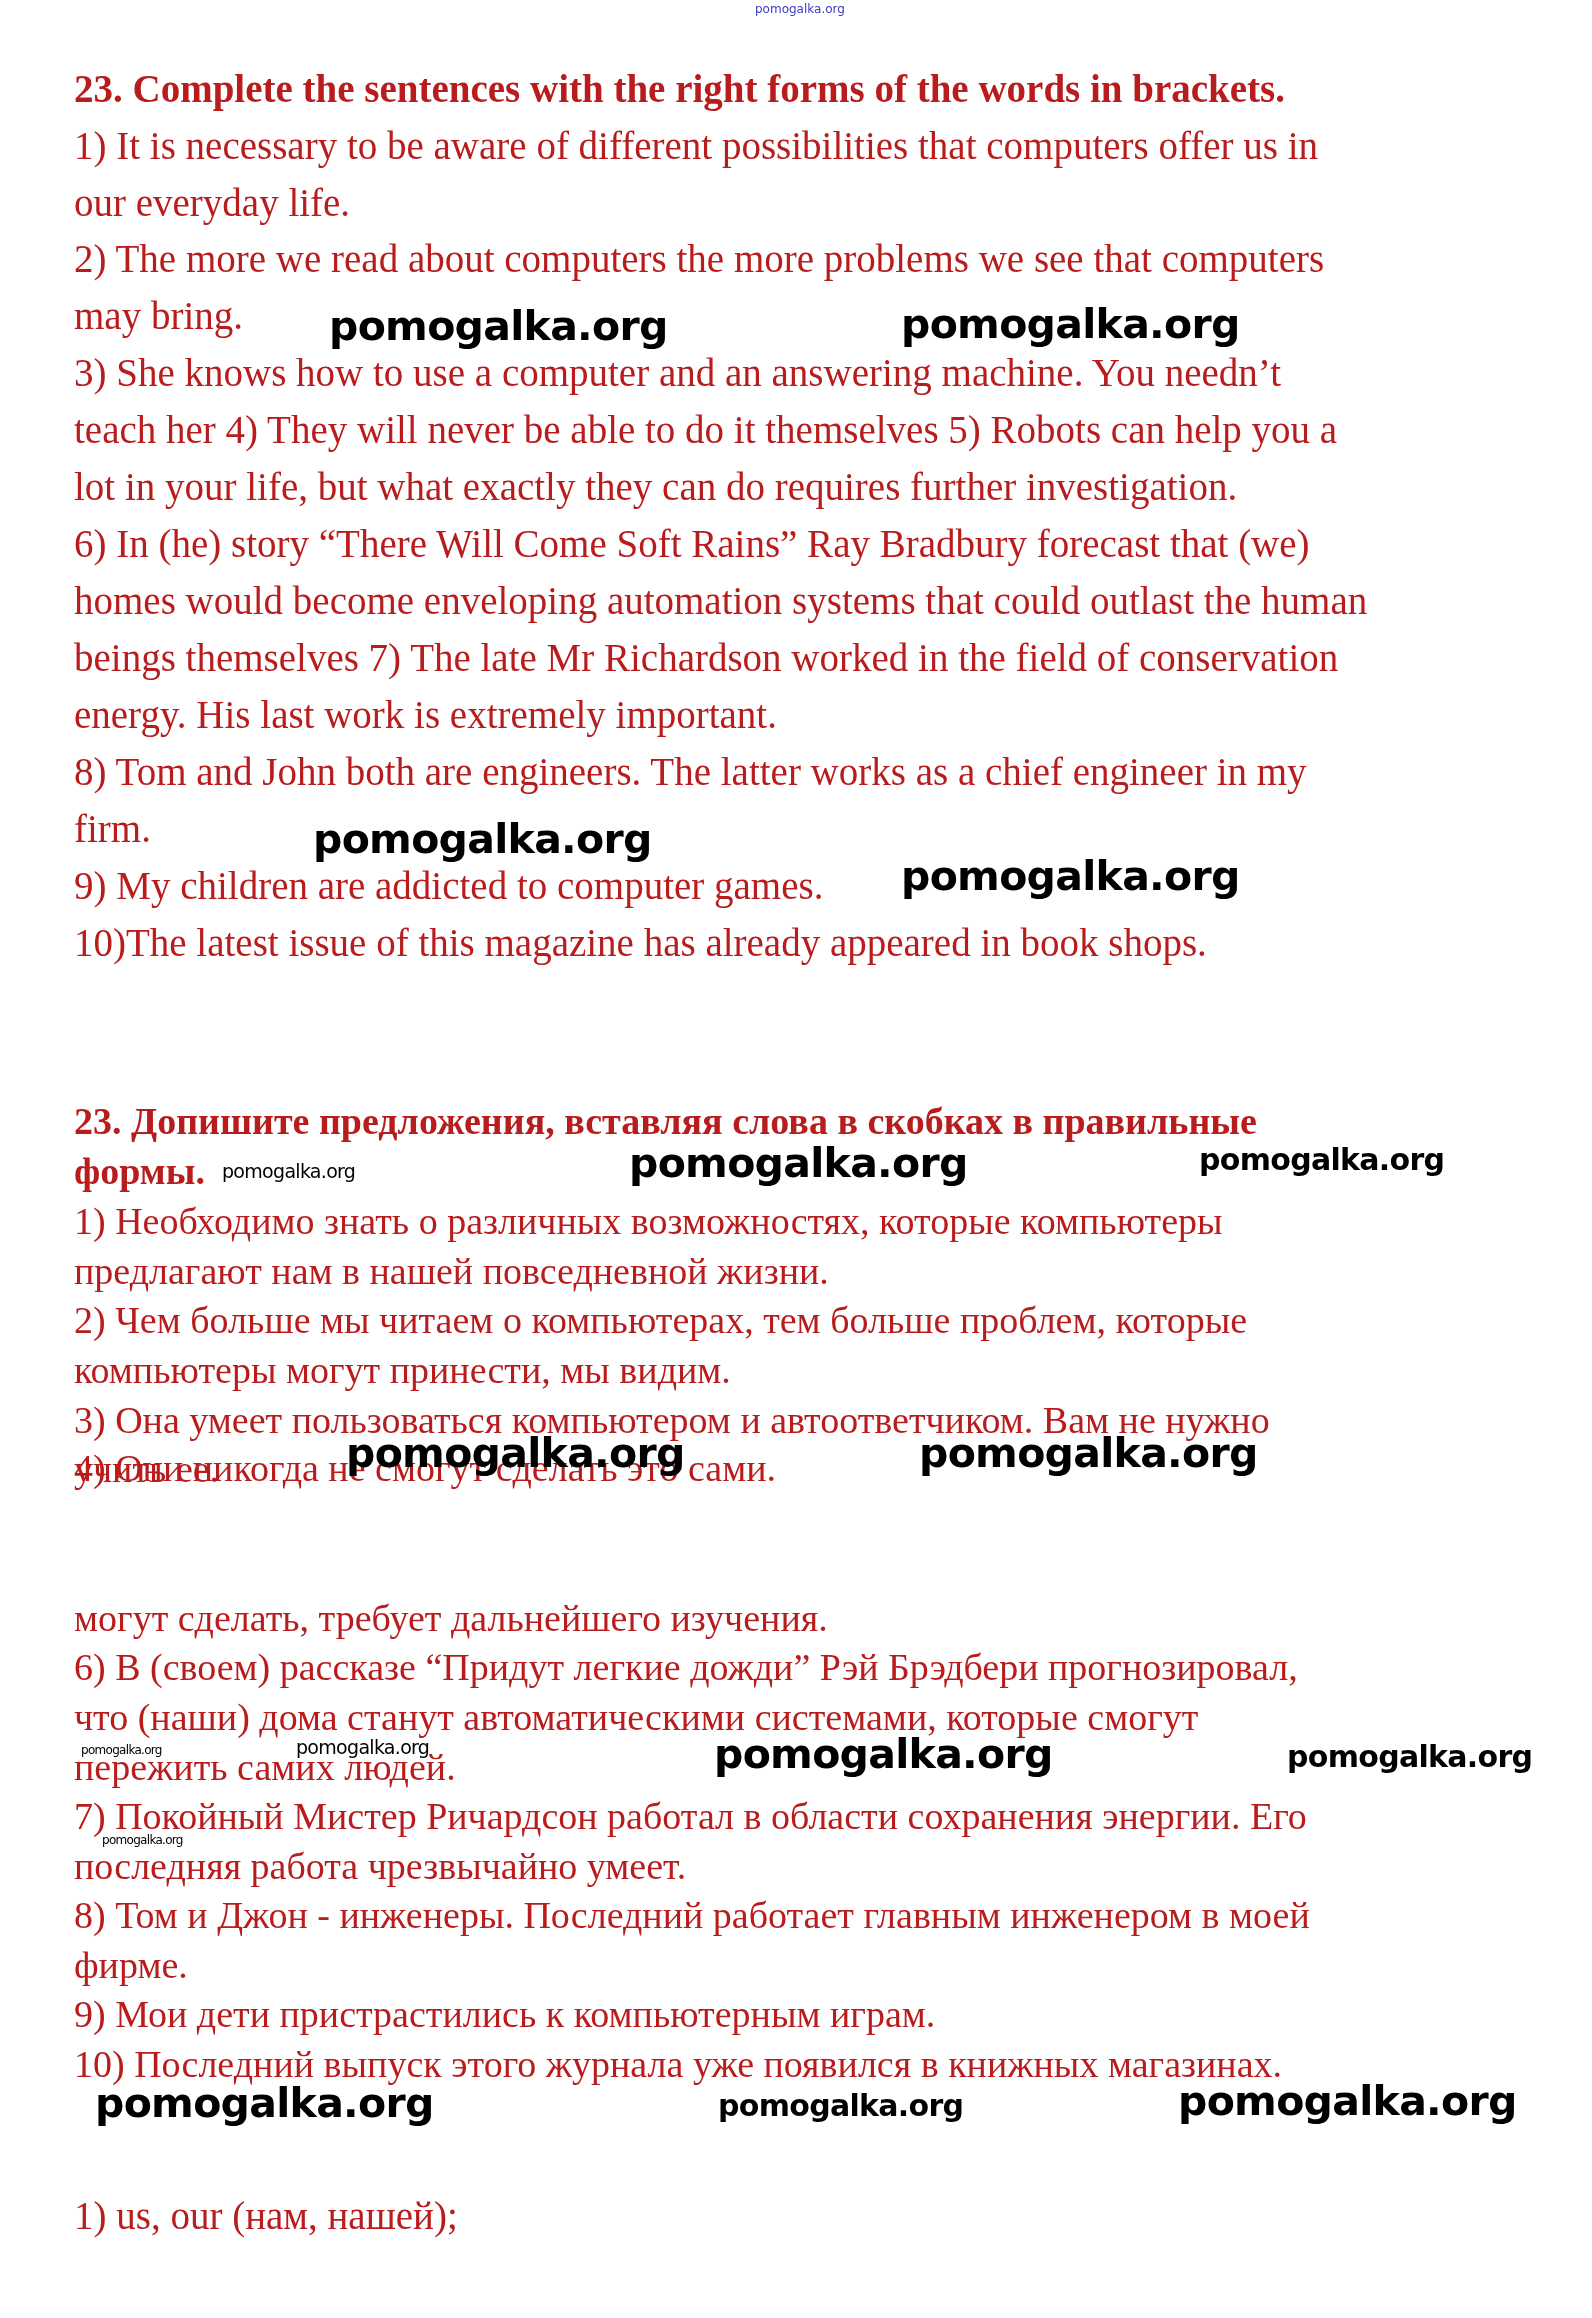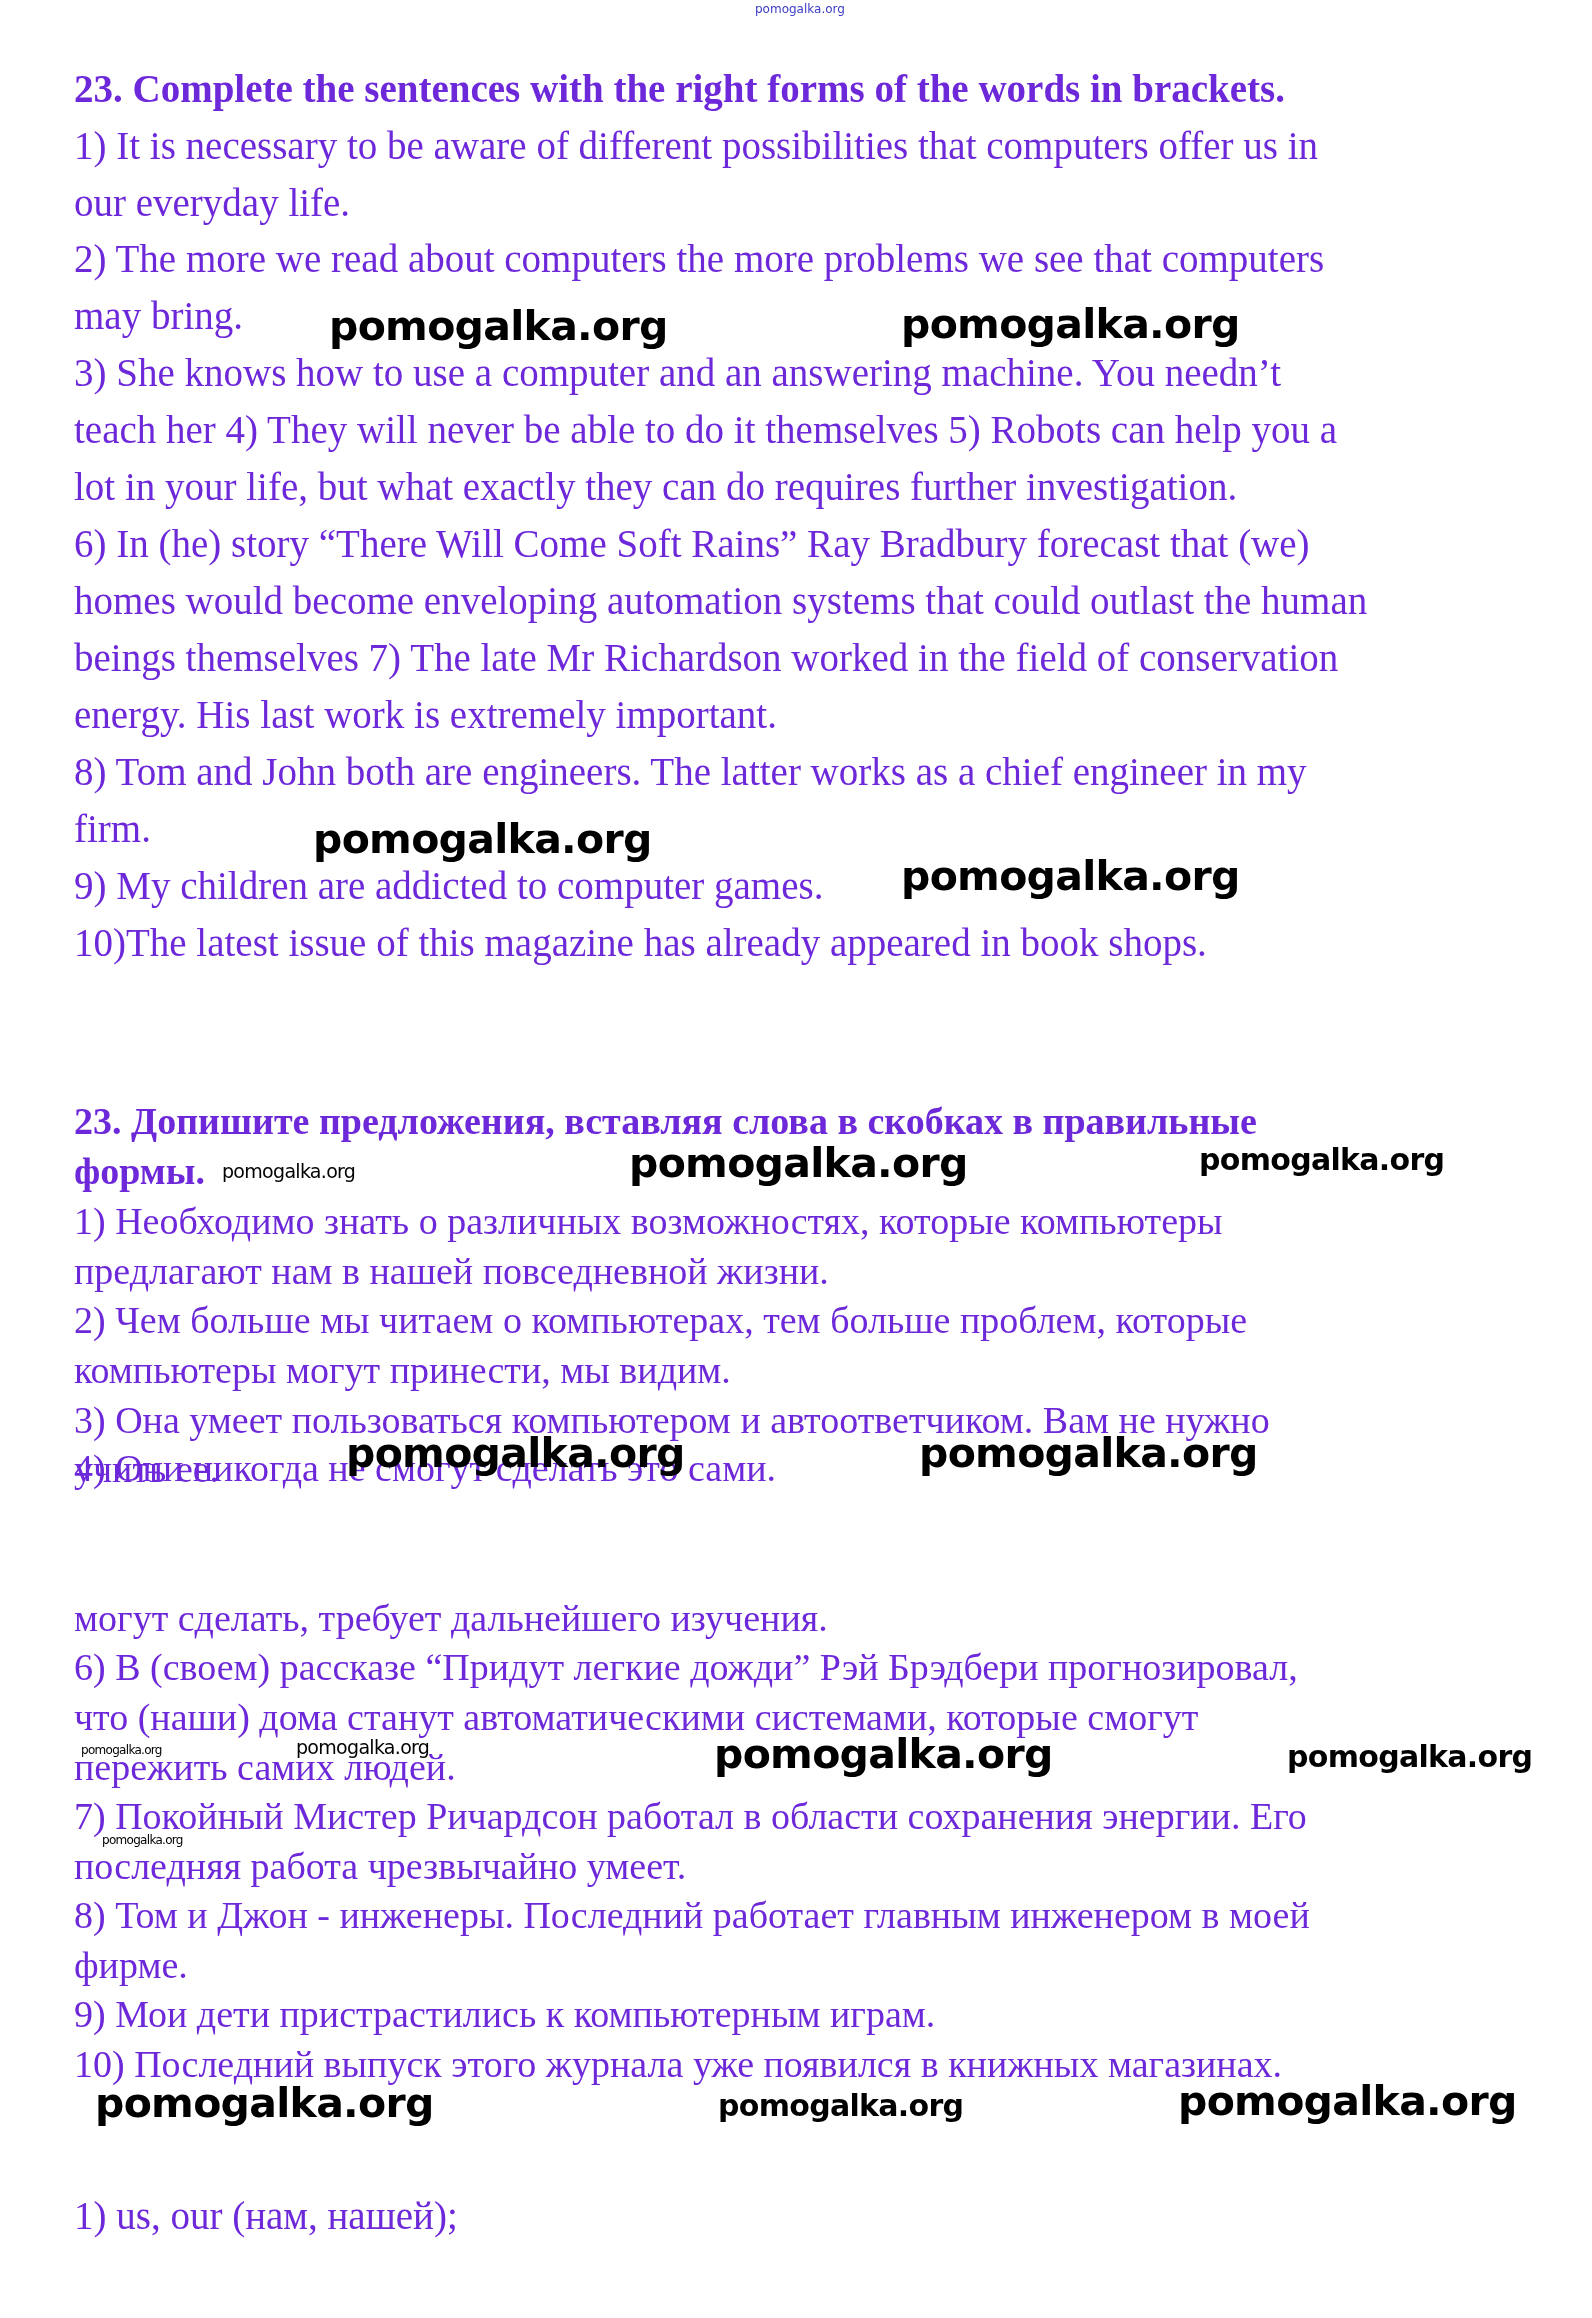--- a/index.html
+++ b/index.html
@@ -1,21 +1,21 @@
 <!DOCTYPE html>
 <html style="font-size:12px"><head>
 <meta charset="utf-8">
 <style>
   html, body { margin: 0; padding: 0; background: #ffffff; }
   body { width: 1592px; height: 2319px; position: relative; overflow: hidden; }
   .page { position: absolute; left: 0; top: 0; width: 1592px; height: 2319px; background: #fff; }
   .line {
     position: absolute; left: 74px; white-space: nowrap;
     font-family: "Liberation Serif", "DejaVu Serif", serif;
-    color: #6d28d9; font-size: 39px; line-height: 44px;
+    color: #b91c1c; font-size: 39px; line-height: 44px;
   }
   .ru { font-size: 38px; }
   .bold { font-weight: bold; }
   .wm {
     position: absolute; white-space: nowrap;
     font-family: "DejaVu Sans", "Liberation Sans", sans-serif;
     color: #000; letter-spacing: -0.7px;
   }
   .wm-big { font-size: 41px; font-weight: 600; }
   .wm-mid { font-size: 30px; font-weight: 600; }

